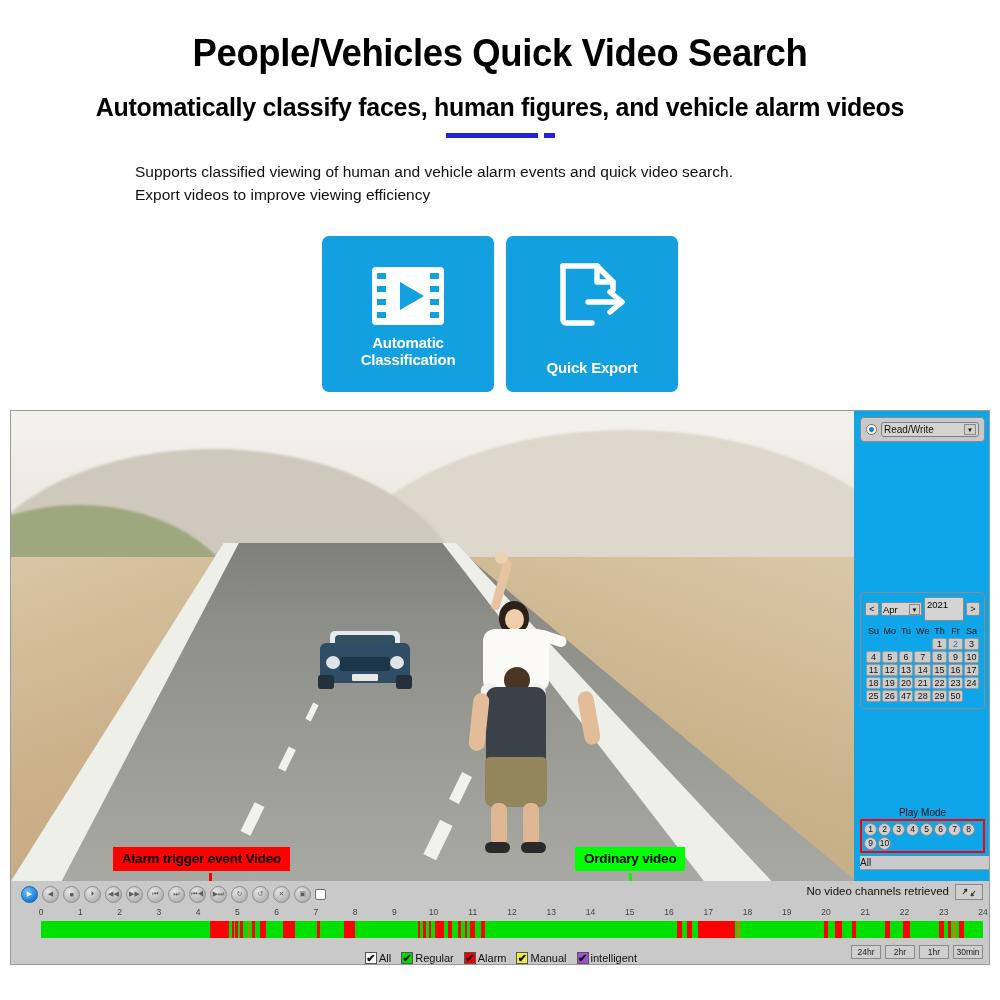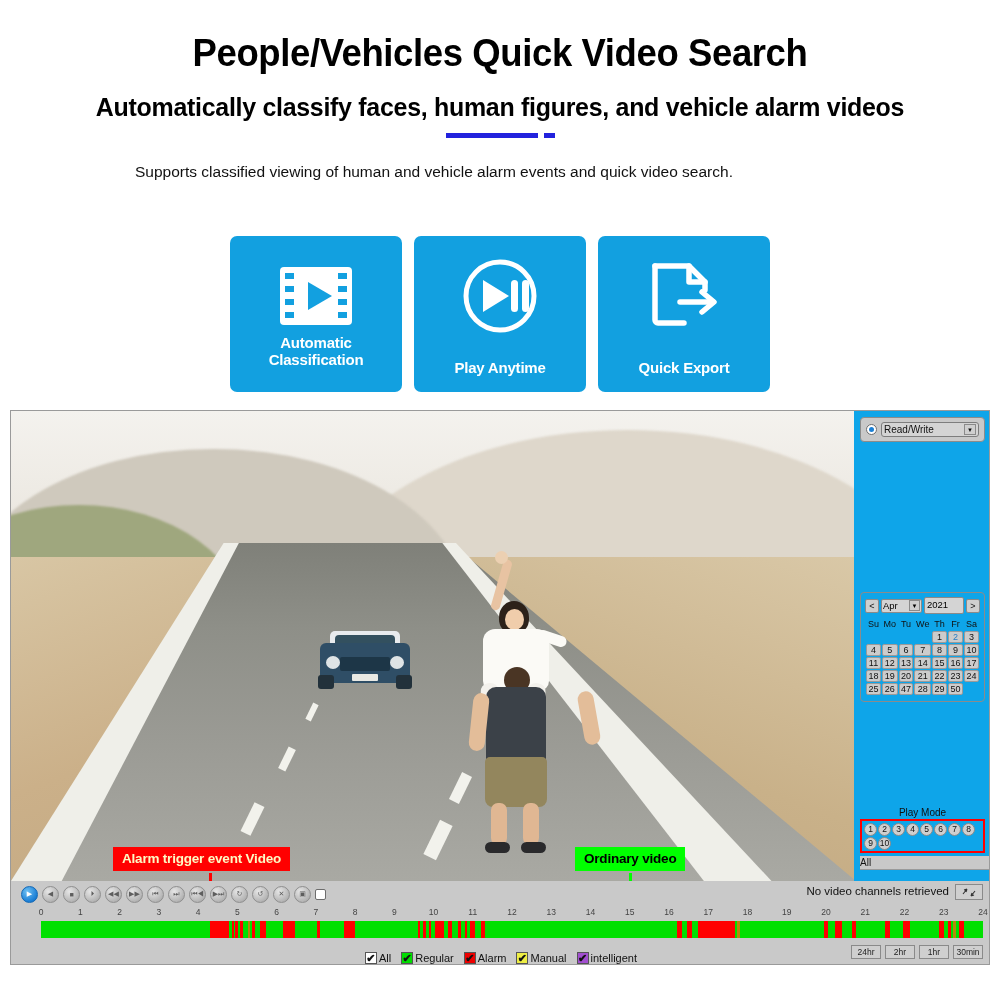--- a/index.html
+++ b/index.html
@@ -181,21 +181,21 @@
   .p-leg-mr { position:absolute; left:60px; top:244px; width:16px; height:42px;
     background:#e0b793; border-radius:7px; }
   .p-shoe-l { position:absolute; left:22px; top:283px; width:25px; height:11px;
     background:#2a2a2c; border-radius:6px; }
   .p-shoe-r { position:absolute; left:58px; top:283px; width:25px; height:11px;
     background:#2a2a2c; border-radius:6px; }
 
   
   .callout {
     position:absolute; font-size:13.5px; font-weight:900;
-    padding:4px 9px 5px; color:#fef9c3; white-space:nowrap; letter-spacing:-0.2px;
+    padding:4px 9px 5px; color:#000000; white-space:nowrap; letter-spacing:-0.2px;
   }
   .callout.alarm { background:#ff0000; left:112px; top:846px; }
   .callout.ordinary { background:#00ff00; color:#000; left:574px; top:846px; }
   .arrow-line { position:absolute; width:3px; }
   .arrow-line.red { background:#ff0000; left:208px; top:872px; height:30px; }
   .arrow-line.green { background:#00ff00; left:628px; top:872px; height:30px; }
   .arrow-head { position:absolute; width:0; height:0; }
   .arrow-head.red { left:202px; top:899px; border-left:7px solid transparent;
     border-right:7px solid transparent; border-top:10px solid #ff0000; }
   .arrow-head.green { left:622px; top:899px; border-left:7px solid transparent;
@@ -239,21 +239,21 @@
   }
   .cal-month {
     flex:1; display:flex; align-items:center; justify-content:space-between;
     background:#d4d4d4; border:1px solid #8a8a8a; border-radius:2px;
     height:14px; padding:0 1px; font-size:9.5px;
   }
   .cal-month .mbox { width:11px; height:11px; background:#cfcfcf;
     border:1px solid #8a8a8a; font-size:6px; line-height:10px; text-align:center; }
   .cal-year {
     width:40px; background:#d4d4d4; border:1px solid #8a8a8a; border-radius:2px;
-    height:17px; font-size:9.5px; padding-left:2px; line-height:13px;
+    height:24px; font-size:9.5px; padding-left:2px; line-height:13px;
   }
   table.cal-grid { border-collapse:separate; border-spacing:1px; width:100%; }
   table.cal-grid th {
     font-size:9px; font-weight:400; color:#111; padding:0; height:12px;
   }
   table.cal-grid td {
     font-size:9px; text-align:center; height:12px; padding:0; color:#111;
   }
   table.cal-grid td.day {
     background:#cccccc; border:1px solid #9a9a9a; border-radius:2px;
@@ -351,20 +351,21 @@
 
   <div class="hero">
     <h1>People/Vehicles Quick Video Search</h1>
     <h2>Automatically classify faces, human figures, and vehicle alarm videos</h2>
     <div class="divider-wrap">
       <div class="divider-long"></div>
       <div class="divider-short"></div>
     </div>
     <div class="lede">
       <div>Supports classified viewing of human and vehicle alarm events and quick video search.</div>
+      <div>Export videos to improve viewing efficiency</div>
     </div>
   </div>
 
   <div class="cards">
 
     <div class="card two-line">
       <div class="glyph">
         <svg width="76" height="62" viewBox="0 0 76 62">
           <rect x="2" y="2" width="72" height="58" rx="4" fill="#ffffff"></rect>
           <rect x="7" y="8" width="9" height="6" fill="#12a0e0"></rect>
@@ -378,31 +379,20 @@
           <polygon points="30,17 54,31 30,45" fill="#12a0e0"></polygon>
         </svg>
       </div>
       <div class="clabel">
         <div>Automatic</div>
         <div>Classification</div>
       </div>
     </div>
 
 
-    <div class="card one-line">
-      <div class="glyph">
-        <svg width="78" height="78" viewBox="0 0 78 78">
-          <circle cx="39" cy="39" r="34" fill="none" stroke="#ffffff" stroke-width="5"></circle>
-          <polygon points="22,23 48,39 22,55" fill="#ffffff"></polygon>
-          <rect x="50" y="23" width="7" height="32" rx="3.5" fill="#ffffff"></rect>
-          <rect x="61" y="23" width="7" height="32" rx="3.5" fill="#ffffff"></rect>
-        </svg>
-      </div>
-      <div class="clabel">Play Anytime</div>
-    </div>
 
     <div class="card one-line">
       <div class="glyph">
         <svg width="74" height="70" viewBox="0 0 74 70">
           <path d="M8 5 h34 l16 16 v8" fill="none" stroke="#ffffff" stroke-width="5.5" stroke-linecap="round" stroke-linejoin="round"></path>
           <path d="M8 5 v54 a3 3 0 0 0 3 3 h26" fill="none" stroke="#ffffff" stroke-width="5.5" stroke-linecap="round" stroke-linejoin="round"></path>
           <path d="M42 5 v16 h16" fill="none" stroke="#ffffff" stroke-width="5.5" stroke-linecap="round" stroke-linejoin="round"></path>
           <line x1="33" y1="41" x2="66" y2="41" stroke="#ffffff" stroke-width="5.5" stroke-linecap="round"></line>
           <polyline points="55,31 67,41 55,51" fill="none" stroke="#ffffff" stroke-width="5.5" stroke-linecap="round" stroke-linejoin="round"></polyline>
         </svg>

